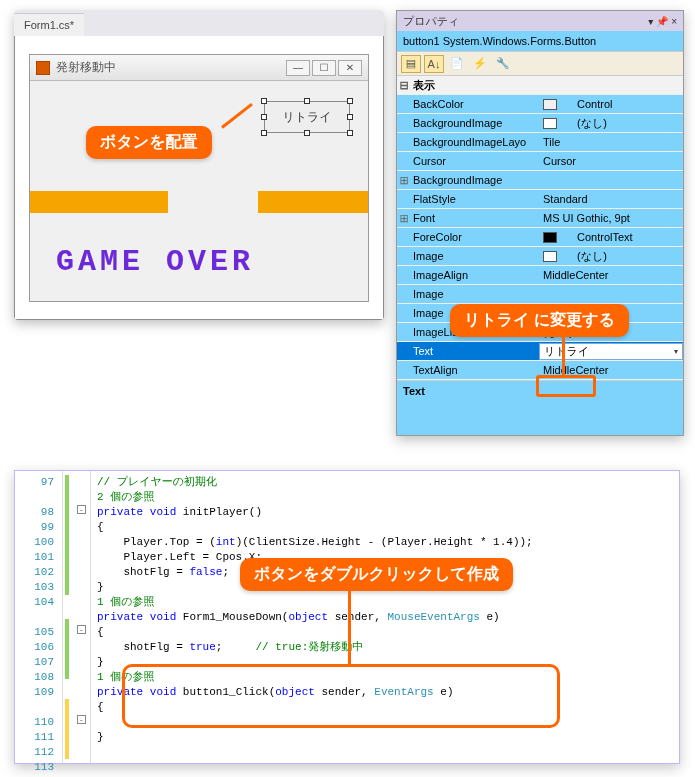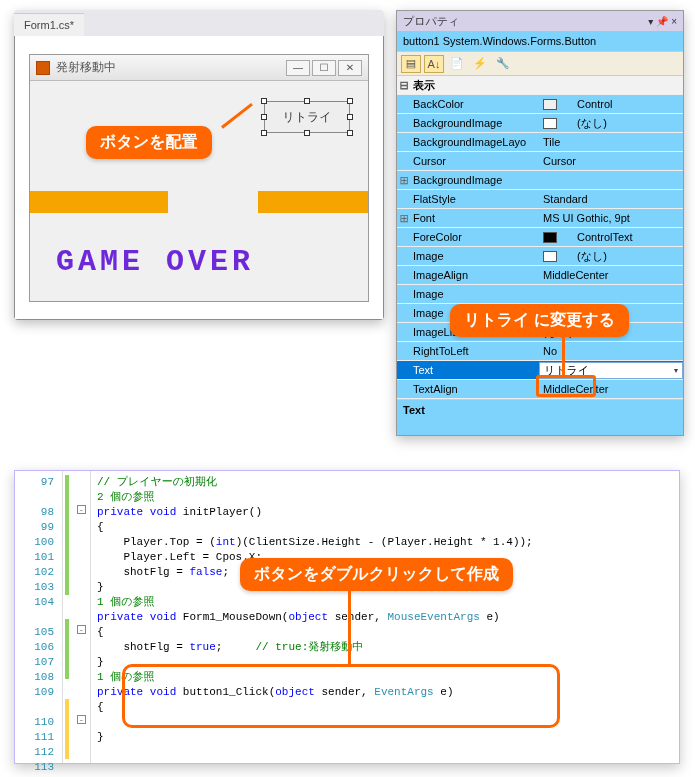--- a/index.html
+++ b/index.html
@@ -227,27 +227,20 @@
           <span class="pname">Image</span>
           <span class="pval">
             <span></span>
           </span>
         </div>
         <div class="prow">
           <span class="exp"></span>
           <span class="pname">ImageList</span>
           <span class="pval">
             <span>(なし)</span>
-          </span>
-        </div>
-        <div class="prow">
-          <span class="exp"></span>
-          <span class="pname">RightToLeft</span>
-          <span class="pval">
-            <span>No</span>
           </span>
         </div>
         <div class="prow selected">
           <span class="exp"></span>
           <span class="pname">Text</span>
           <span class="pval">
             <span>リトライ</span>
             <span class="dd-arrow">▾</span>
           </span>
         </div>

